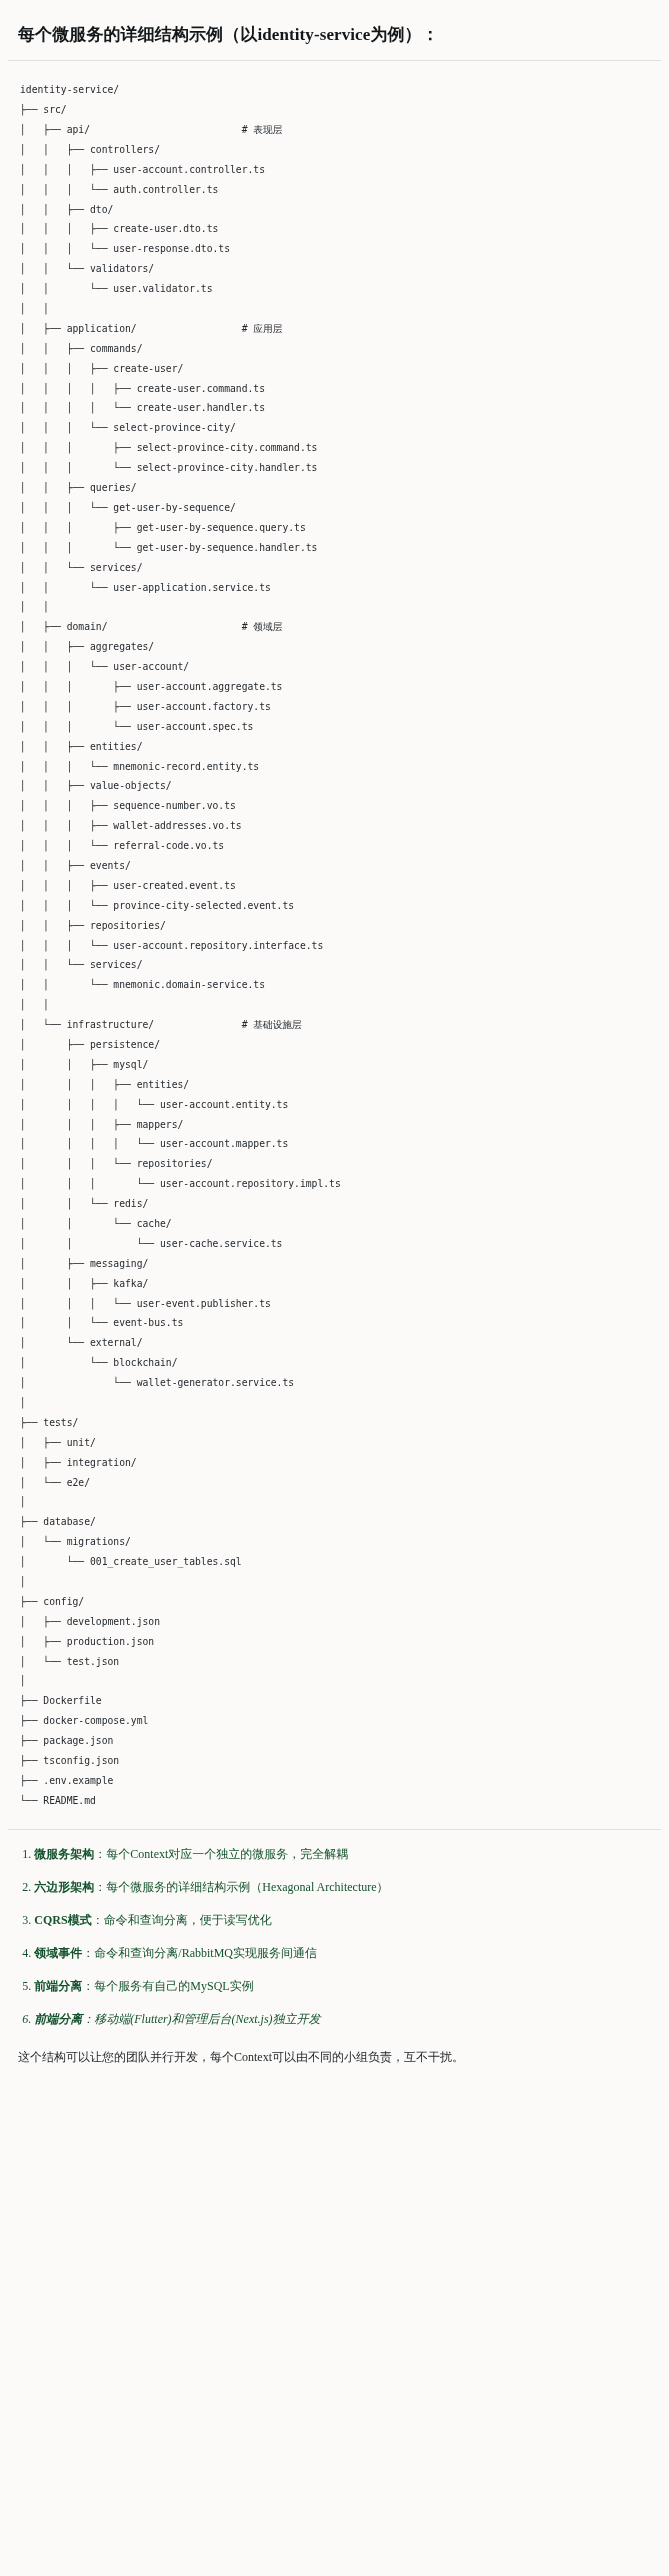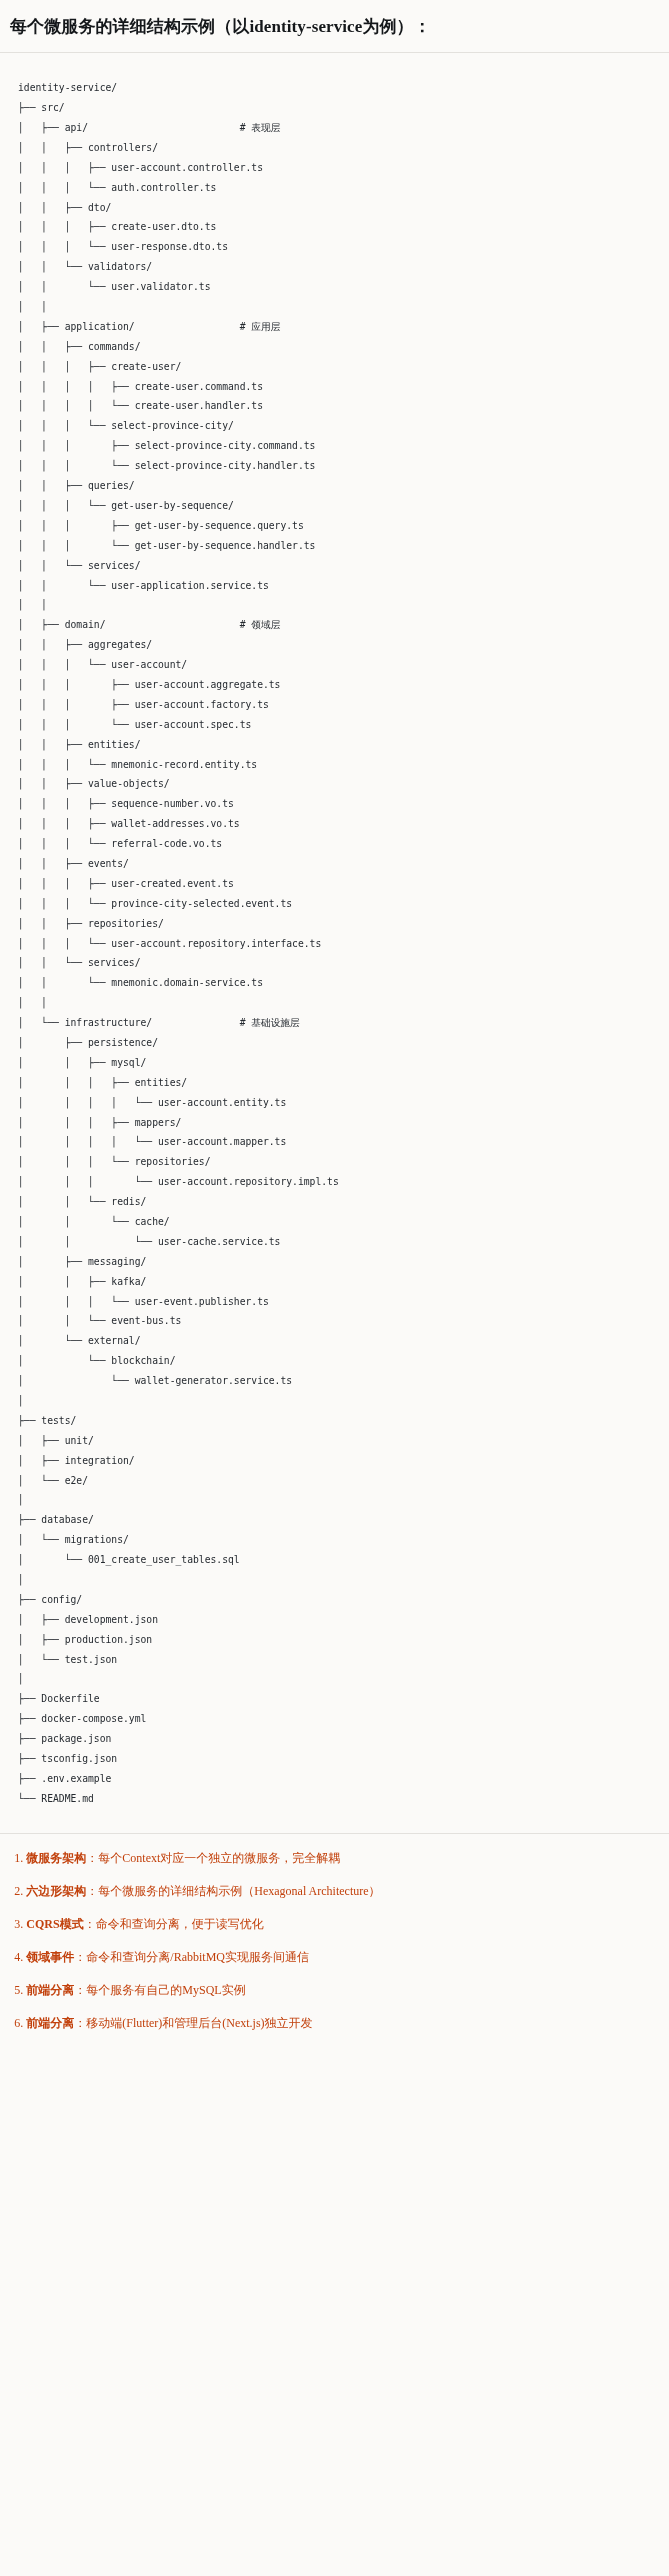--- a/index.html
+++ b/index.html
@@ -9,42 +9,42 @@
     background: #fbfaf8;
     width: 669px;
   }
   body {
     font-family: "Liberation Serif", "DejaVu Serif", serif;
     color: #1f2328;
   }
   .page {
     width: 669px;
     background: #fbfaf8;
-    padding: 0;
+    padding: 8px;
   }
   .section-head {
     padding: 16.3px 10px 12.5px 10px;
     border-bottom: 0.6px solid #e3e1dd;
   }
   .section-head h2 {
     margin: 0;
     font-size: 17px;
     line-height: 1.35;
     font-weight: bold;
     font-family: "Liberation Serif", "DejaVu Serif", serif;
     letter-spacing: 0.1px;
     color: #14171a;
   }
   .tree-block {
     padding: 17.5px 10px 16.3px 10px;
     border-bottom: 0.6px solid #e3e1dd;
     background: #fbfaf8;
   }
   pre.tree {
-    margin: 8px;
+    margin: 2px;
     font-family: "DejaVu Sans Mono", "Liberation Mono", monospace;
     font-size: 9.7px;
     line-height: 2.05;
     color: #24292f;
     white-space: pre;
     letter-spacing: 0px;
     tab-size: 4;
   }
   .notes {
     padding: 16.3px 10px 15px 10px;
@@ -58,23 +58,23 @@
   }
   ol.note-list {
     margin: 0 0 0 0;
     padding: 0 0 0 16.3px;
     list-style: decimal;
   }
   ol.note-list li {
     font-size: 12px;
     line-height: 1.45;
     margin-bottom: 15.6px;
-    color: #c2410c;
+    color: #14532d;
   }
-  ol.note-list li:last-child { margin-bottom: 16px; }
+  ol.note-list li:last-child { margin-bottom: 16px; font-style: italic; }
   ol.note-list li .k {
     font-weight: bold;
   }
   p.closing {
     margin: 19px 0 0 0;
     font-size: 12px;
     line-height: 1.5;
     color: #1f2328;
   }
 </style>
@@ -179,16 +179,17 @@
 
   <div class="notes">
     <ol class="note-list" id="note-list">
         <li><span class="k">微服务架构</span><span>：</span><span>每个Context对应一个独立的微服务，完全解耦</span></li>
         <li><span class="k">六边形架构</span><span>：</span><span>每个微服务的详细结构示例（Hexagonal Architecture）</span></li>
         <li><span class="k">CQRS模式</span><span>：</span><span>命令和查询分离，便于读写优化</span></li>
         <li><span class="k">领域事件</span><span>：</span><span>命令和查询分离/RabbitMQ实现服务间通信</span></li>
         <li><span class="k">前端分离</span><span>：</span><span>每个服务有自己的MySQL实例</span></li>
         <li><span class="k">前端分离</span><span>：</span><span>移动端(Flutter)和管理后台(Next.js)独立开发</span></li>
       </ol>
+    <p class="closing">这个结构可以让您的团队并行开发，每个Context可以由不同的小组负责，互不干扰。</p>
   </div>
 
 </div>
 
 
 </body></html>

